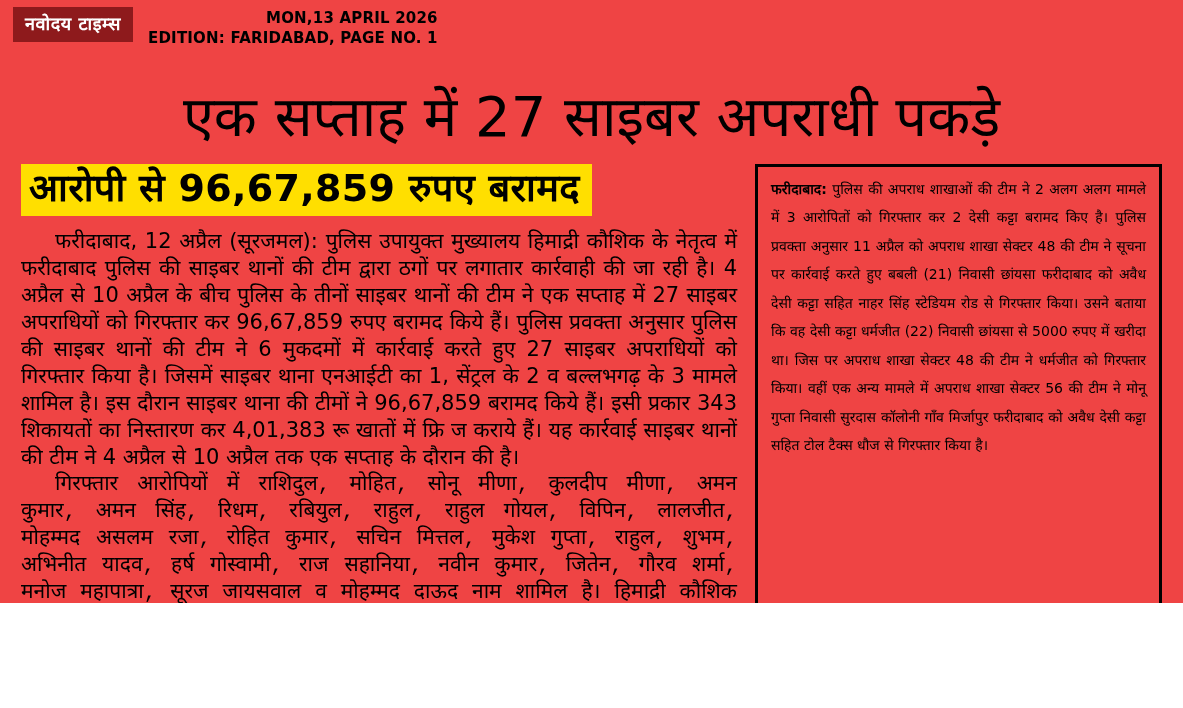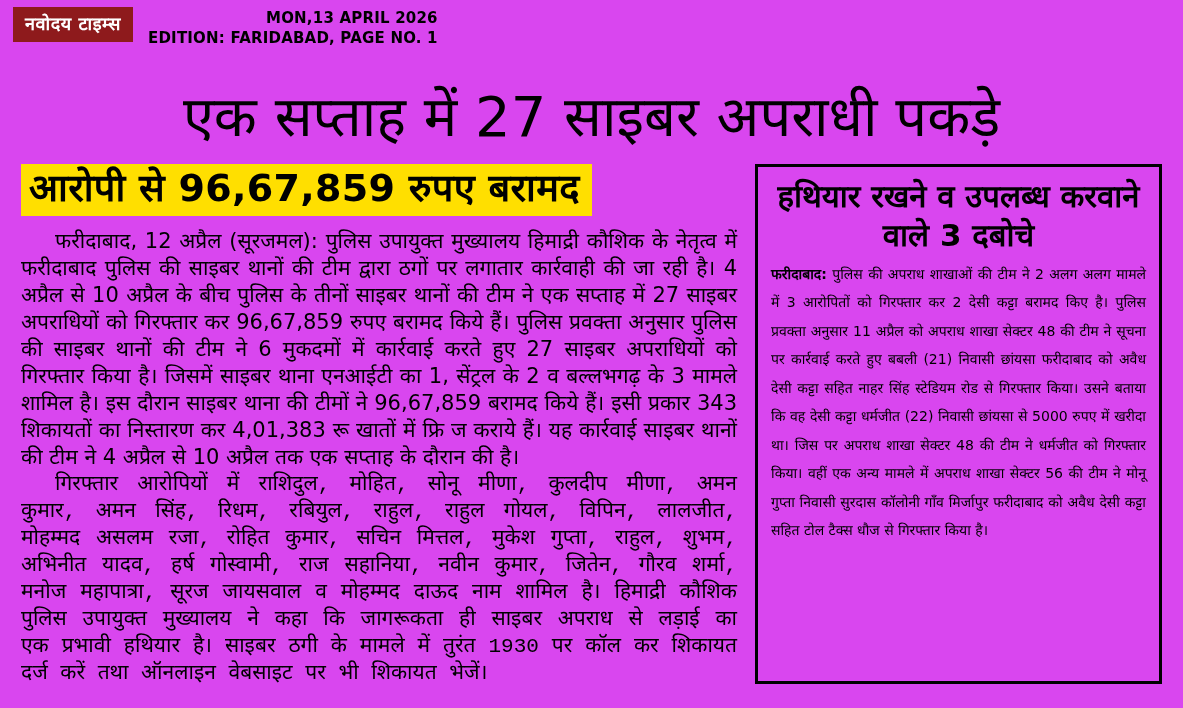--- a/index.html
+++ b/index.html
@@ -5,22 +5,22 @@
   * { margin:0; padding:0; box-sizing:border-box; }
   html,body { background:#ffffff; }
   body {
     width:1183px; height:708px;
     font-family:"DejaVu Sans", sans-serif;
     color:#000;
     overflow:hidden;
   }
   .page {
     position:relative;
-    width:1183px; height:708px;
-    background:#d946ef;
+    width:1183px; height:603px;
+    background:#ef4444;
     overflow:hidden;
   }
 
   
   .masthead {
     display:flex;
     align-items:flex-start;
     gap:15px;
     padding:7px 0 0 13px;
     height:56px;
@@ -125,18 +125,17 @@
 
     <section class="left-article">
       <div class="subhead-wrap">
         <span class="subhead">आरोपी से 96,67,859 रुपए बरामद</span>
       </div>
       <p class="body-para">फरीदाबाद, 12 अप्रैल (सूरजमल): पुलिस उपायुक्त मुख्यालय हिमाद्री कौशिक के नेतृत्व में फरीदाबाद पुलिस की साइबर थानों की टीम द्वारा ठगों पर लगातार कार्रवाही की जा रही है। 4 अप्रैल से 10 अप्रैल के बीच पुलिस के तीनों साइबर थानों की टीम ने एक सप्ताह में 27 साइबर अपराधियों को गिरफ्तार कर 96,67,859 रुपए बरामद किये हैं।  पुलिस प्रवक्ता अनुसार पुलिस की साइबर थानों की टीम ने 6 मुकदमों में कार्रवाई करते हुए 27 साइबर अपराधियों को गिरफ्तार किया है। जिसमें साइबर थाना एनआईटी का 1, सेंट्रल के 2 व बल्लभगढ़ के 3 मामले शामिल है। इस दौरान साइबर थाना की टीमों ने 96,67,859 बरामद किये हैं। इसी प्रकार 343 शिकायतों का निस्तारण कर 4,01,383 रू खातों में फ्रि ज कराये हैं। यह कार्रवाई साइबर थानों की टीम ने 4 अप्रैल से 10 अप्रैल तक एक सप्ताह के दौरान की है।</p>
       <p class="body-para">गिरफ्तार आरोपियों में राशिदुल, मोहित, सोनू मीणा, कुलदीप मीणा, अमन कुमार, अमन सिंह, रिधम, रबियुल, राहुल, राहुल गोयल, विपिन, लालजीत, मोहम्मद असलम रजा, रोहित कुमार, सचिन मित्तल, मुकेश गुप्ता, राहुल, शुभम, अभिनीत यादव, हर्ष गोस्वामी, राज सहानिया, नवीन कुमार, जितेन, गौरव शर्मा, मनोज महापात्रा, सूरज जायसवाल व  मोहम्मद दाऊद नाम शामिल है। हिमाद्री कौशिक पुलिस उपायुक्त मुख्यालय ने कहा कि जागरूकता ही साइबर अपराध से लड़ाई का एक प्रभावी हथियार है। साइबर ठगी के मामले में तुरंत 1930 पर कॉल कर शिकायत दर्ज करें तथा ऑनलाइन वेबसाइट पर भी शिकायत भेजें।</p>
     </section>
 
     <aside class="right-article">
-      <h2 class="box-headline">हथियार रखने व उपलब्ध करवाने वाले 3 दबोचे</h2>
       <p class="box-body"><span class="lead">फरीदाबाद:</span> <span>पुलिस की अपराध शाखाओं की टीम ने 2 अलग अलग मामले में 3 आरोपितों को गिरफ्तार कर 2 देसी कट्टा बरामद किए है। पुलिस प्रवक्ता अनुसार 11 अप्रैल को अपराध शाखा सेक्टर 48 की टीम ने सूचना पर कार्रवाई करते हुए बबली (21) निवासी छांयसा फरीदाबाद को अवैध देसी कट्टा सहित नाहर सिंह स्टेडियम रोड से गिरफ्तार किया। उसने बताया कि वह देसी कट्टा धर्मजीत (22) निवासी छांयसा से 5000 रुपए में खरीदा था। जिस पर अपराध शाखा सेक्टर 48 की टीम ने धर्मजीत को गिरफ्तार किया। वहीं एक अन्य मामले में अपराध शाखा सेक्टर 56 की टीम ने मोनू गुप्ता निवासी सुरदास कॉलोनी गाँव मिर्जापुर फरीदाबाद को अवैध देसी कट्टा सहित टोल टैक्स धौज से गिरफ्तार किया है।</span></p>
     </aside>
 
   </main>
 </div>
 
 </body></html>

